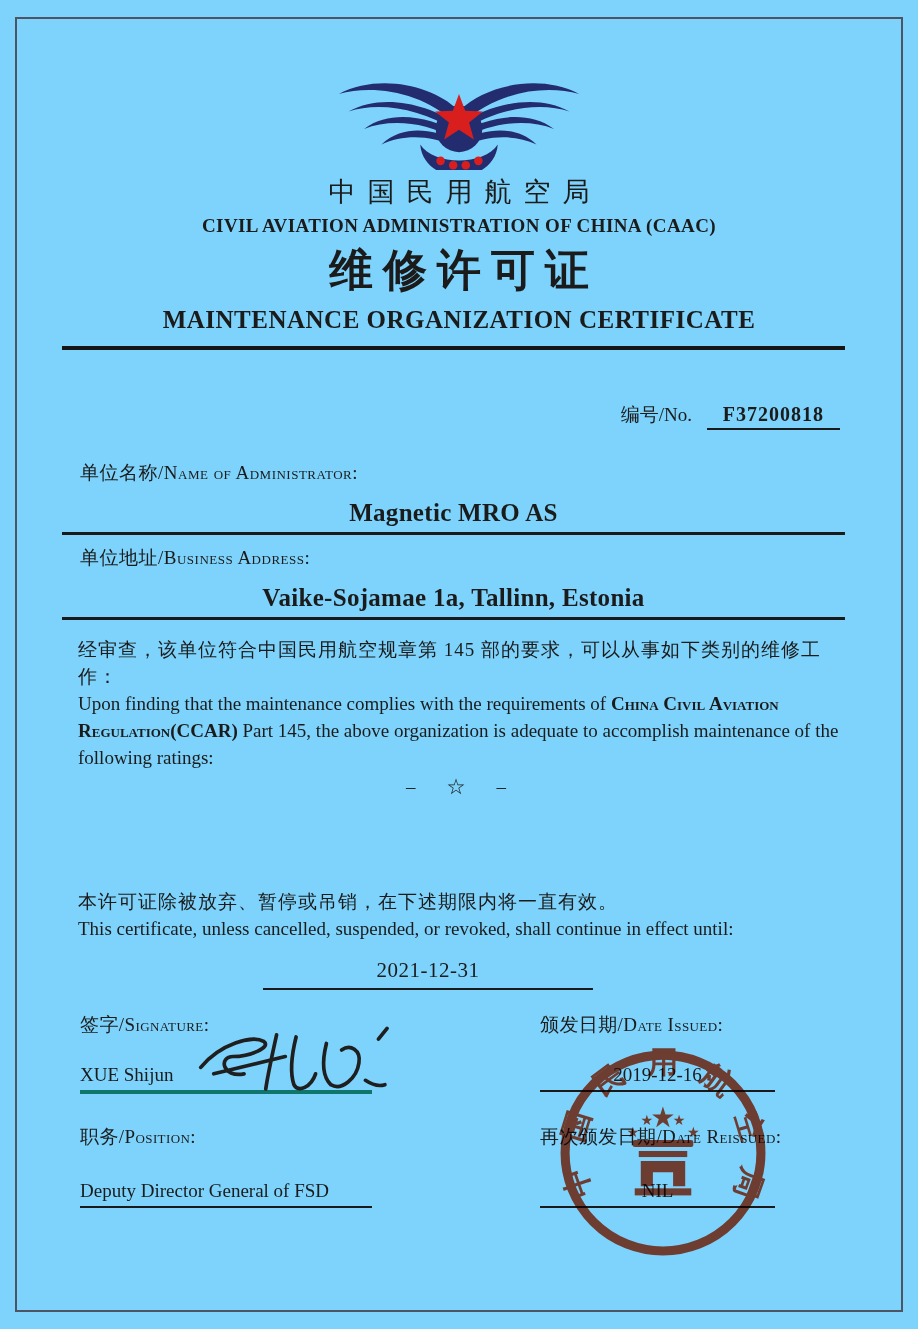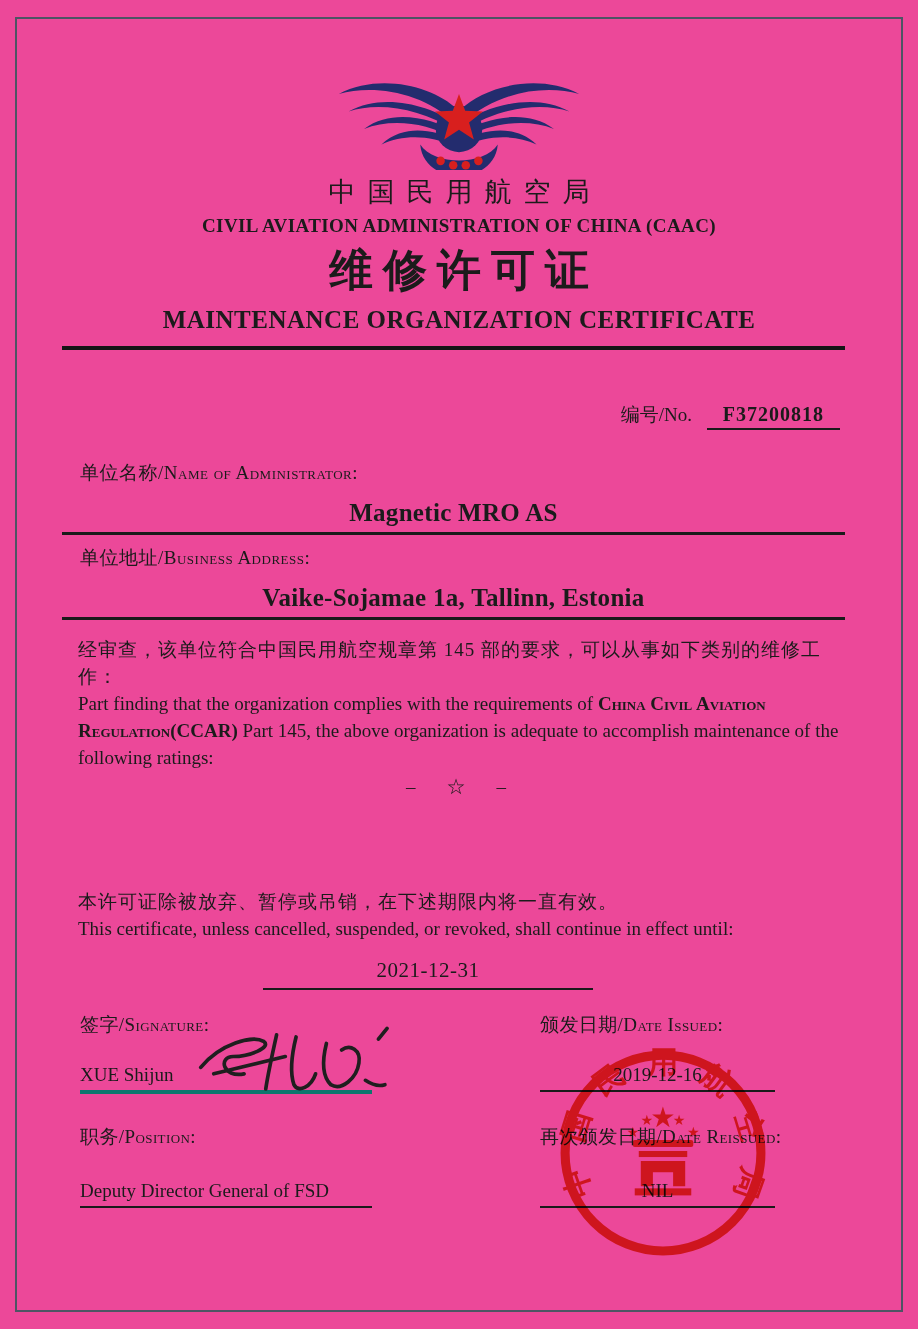--- a/index.html
+++ b/index.html
@@ -1,19 +1,19 @@
 <!DOCTYPE html>
 <html><head>
 <meta charset="utf-8">
 <style>
   * { margin:0; padding:0; box-sizing:border-box; }
   body { background:#ffffff; font-family:"Liberation Serif", serif; }
   .page {
     position:relative; width:918px; height:1329px; margin:0 auto;
-    background:#ec4899; color:#1b1b1b; overflow:hidden;
+    background:#7dd3fc; color:#1b1b1b; overflow:hidden;
   }
   .frame {
     position:absolute; left:15px; top:17px; width:888px; height:1295px;
     border:2px solid #4d5464; pointer-events:none;
   }
   .content { position:absolute; left:0; top:0; width:918px; padding-top:80px; }
 
   
   .hdr { text-align:center; }
   .logo { display:block; margin:0 auto; }
@@ -127,21 +127,21 @@
     </div>
     <div class="value-line">Magnetic MRO AS</div>
 
     <div class="field-label tight">
       <span>单位地址</span><span>/</span><span class="sc">Business Address:</span>
     </div>
     <div class="value-line">Vaike-Sojamae 1a, Tallinn, Estonia</div>
 
     <div class="para">
       <div class="cjk">经审查，该单位符合中国民用航空规章第 145 部的要求，可以从事如下类别的维修工作：</div>
-      <div><span>Part finding that the organization complies with the requirements of </span><span class="bold-sc">China Civil Aviation Regulation(CCAR)</span><span> Part 145, the above organization is adequate to accomplish maintenance of the following ratings:</span></div>
+      <div><span>Upon finding that the maintenance complies with the requirements of </span><span class="bold-sc">China Civil Aviation Regulation(CCAR)</span><span> Part 145, the above organization is adequate to accomplish maintenance of the following ratings:</span></div>
     </div>
 
     <div class="star-sep">–　☆　–</div>
 
     <div class="validity">
       <div class="cjk">本许可证除被放弃、暂停或吊销，在下述期限内将一直有效。</div>
       <div>This certificate, unless cancelled, suspended, or revoked, shall continue in effect until:</div>
     </div>
     <div class="date-line">2021-12-31</div>
 

